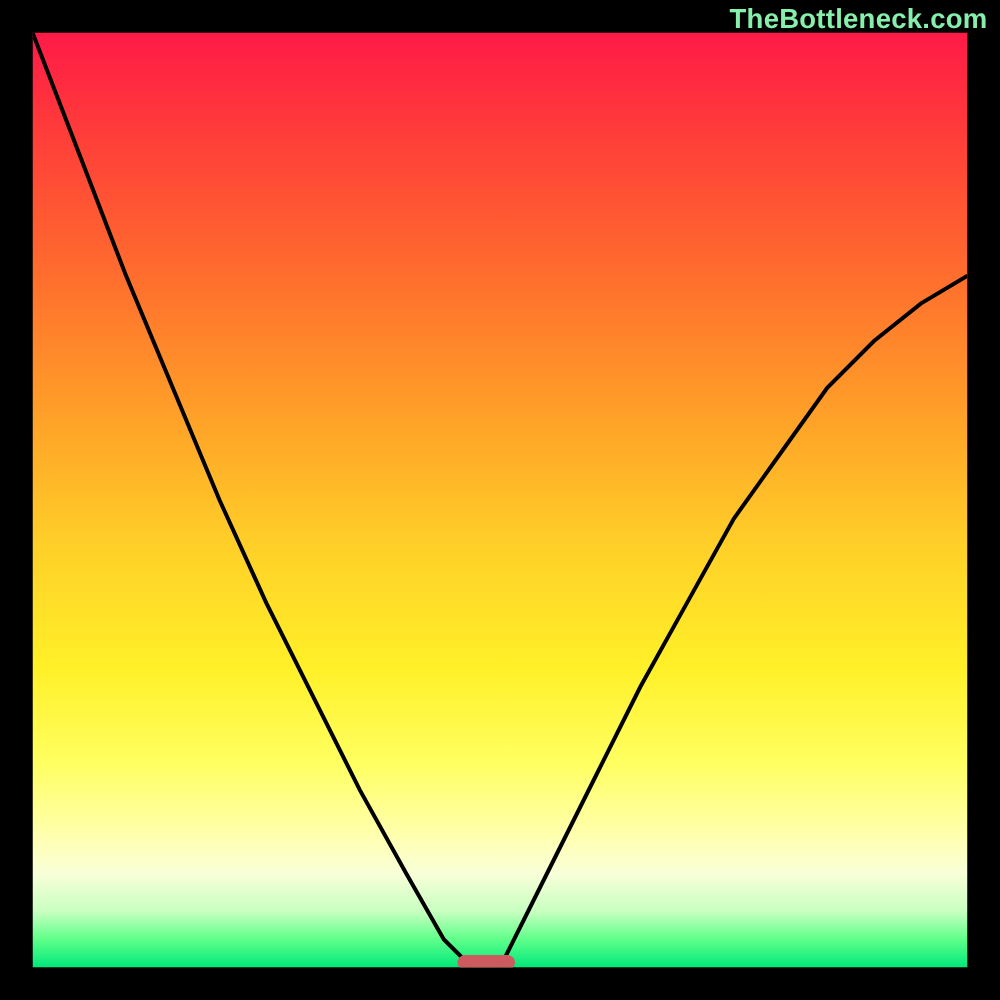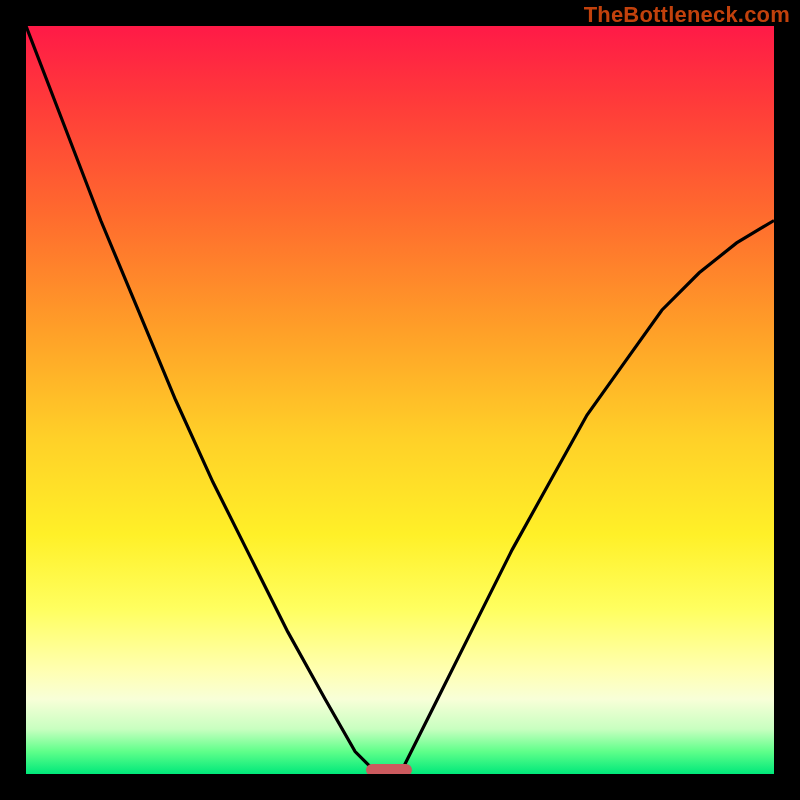--- a/index.html
+++ b/index.html
@@ -13,21 +13,21 @@
       #ff9d28 40%,
       #ffd028 55%,
       #fff028 68%,
       #ffff60 78%,
       #ffffb0 86%,
       #f8ffd8 90%,
       #c8ffc0 94%,
       #5fff8a 97%,
       #00e87a 100%);
   }
-  .watermark{position:absolute;top:2px;right:10px;color:#c2410c;
+  .watermark{position:absolute;top:2px;right:10px;color:#86efac;
     font:600 22px Arial,Helvetica,sans-serif;user-select:none;letter-spacing:0.2px;}
   svg.curve{position:absolute;left:0;top:0;}
   .marker{position:absolute;width:46px;height:12px;border-radius:6px;
     background:#cc5a5e;}
 </style>
 </head>
 <body>
 
 <div class="frame">
   <div class="plot">

